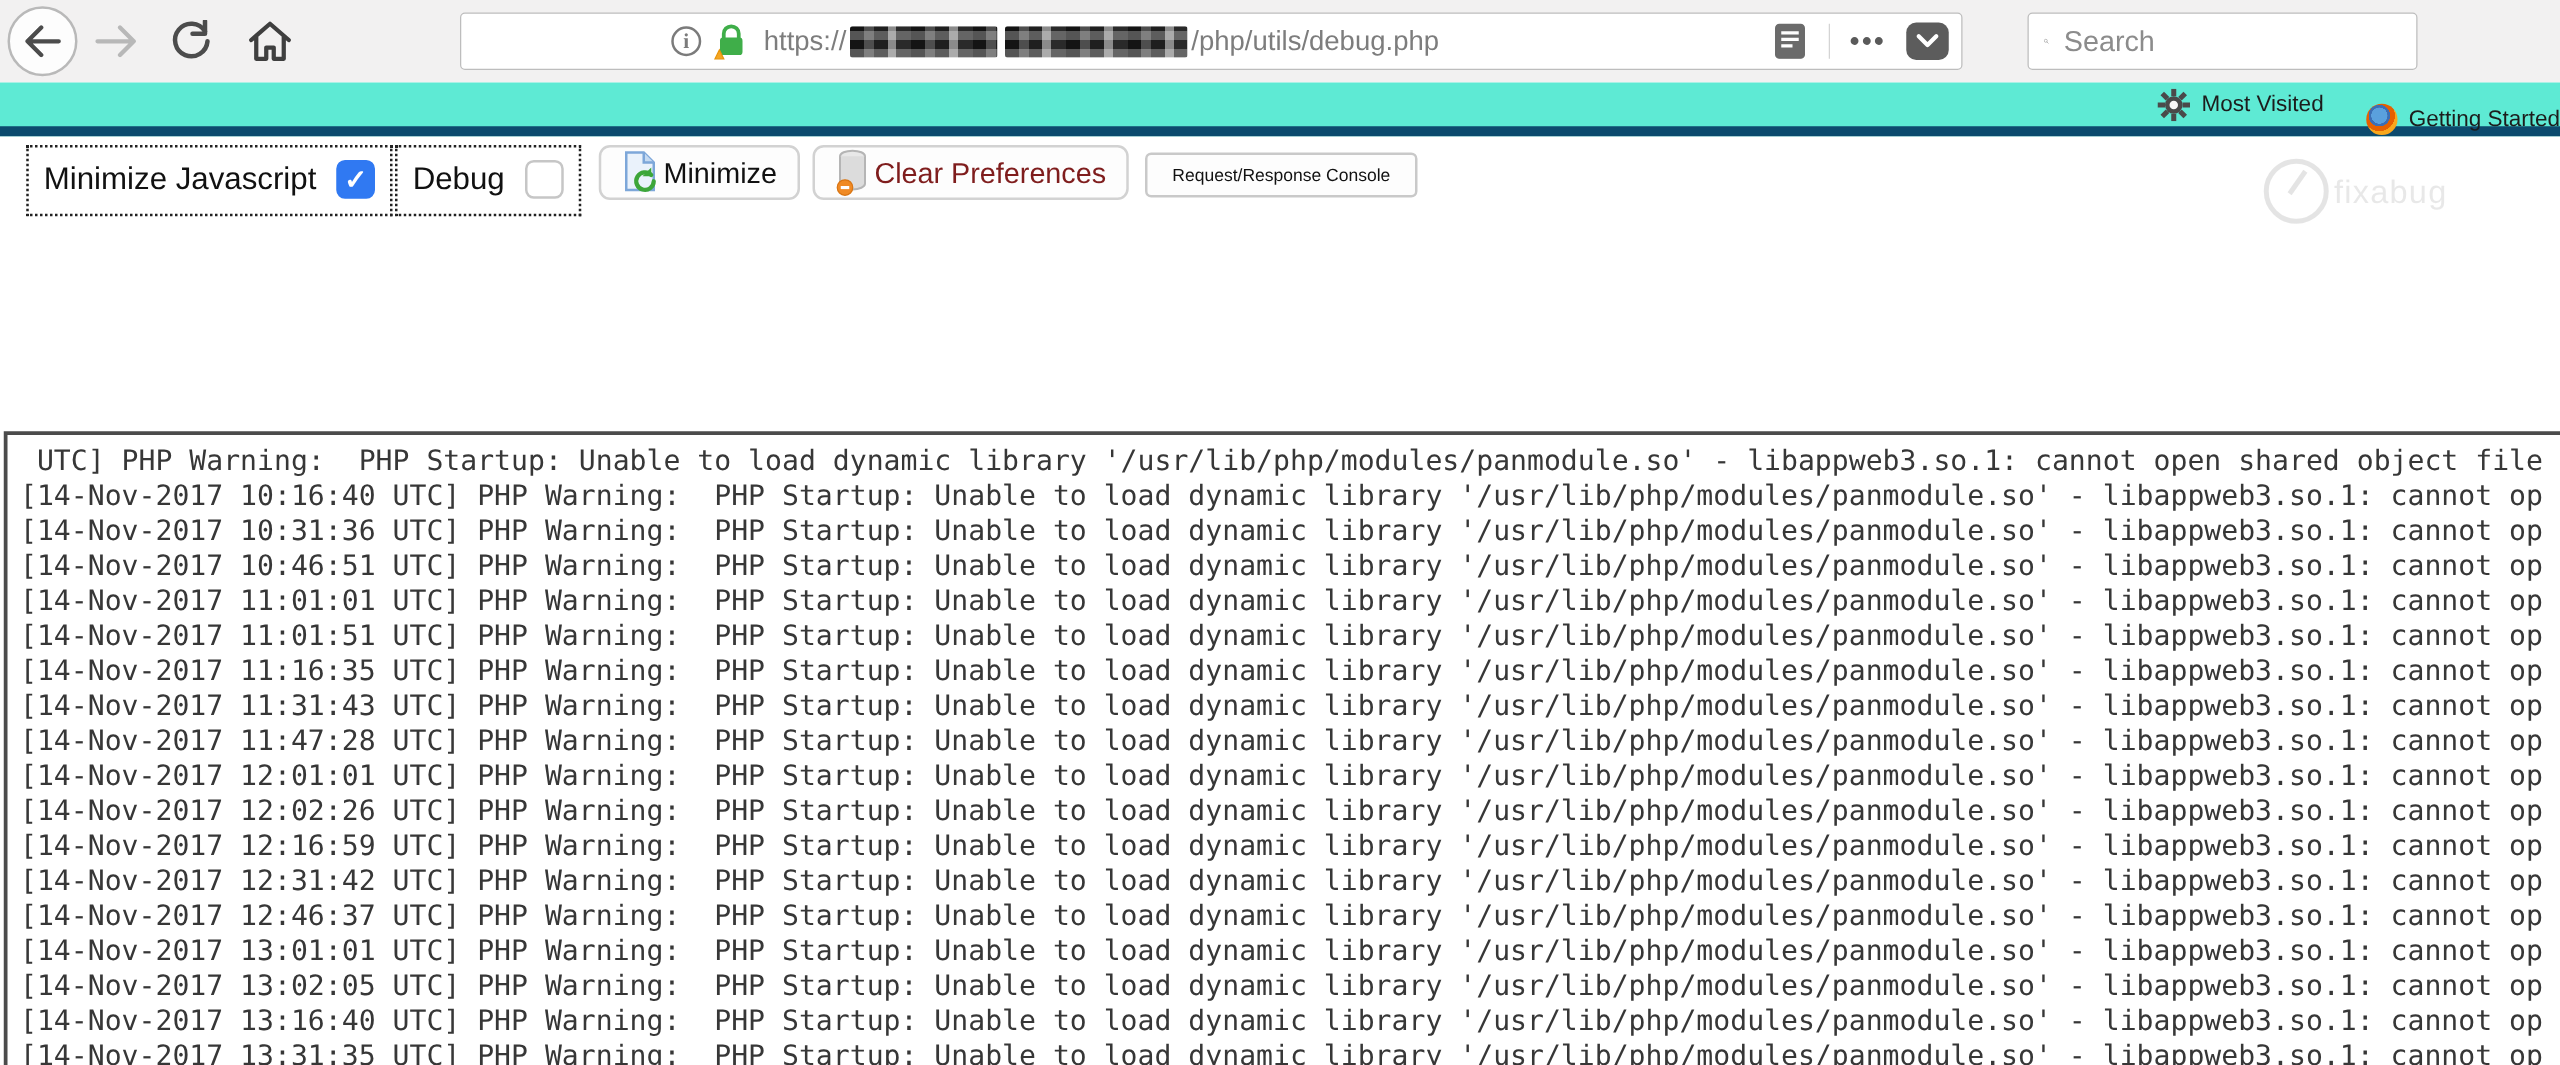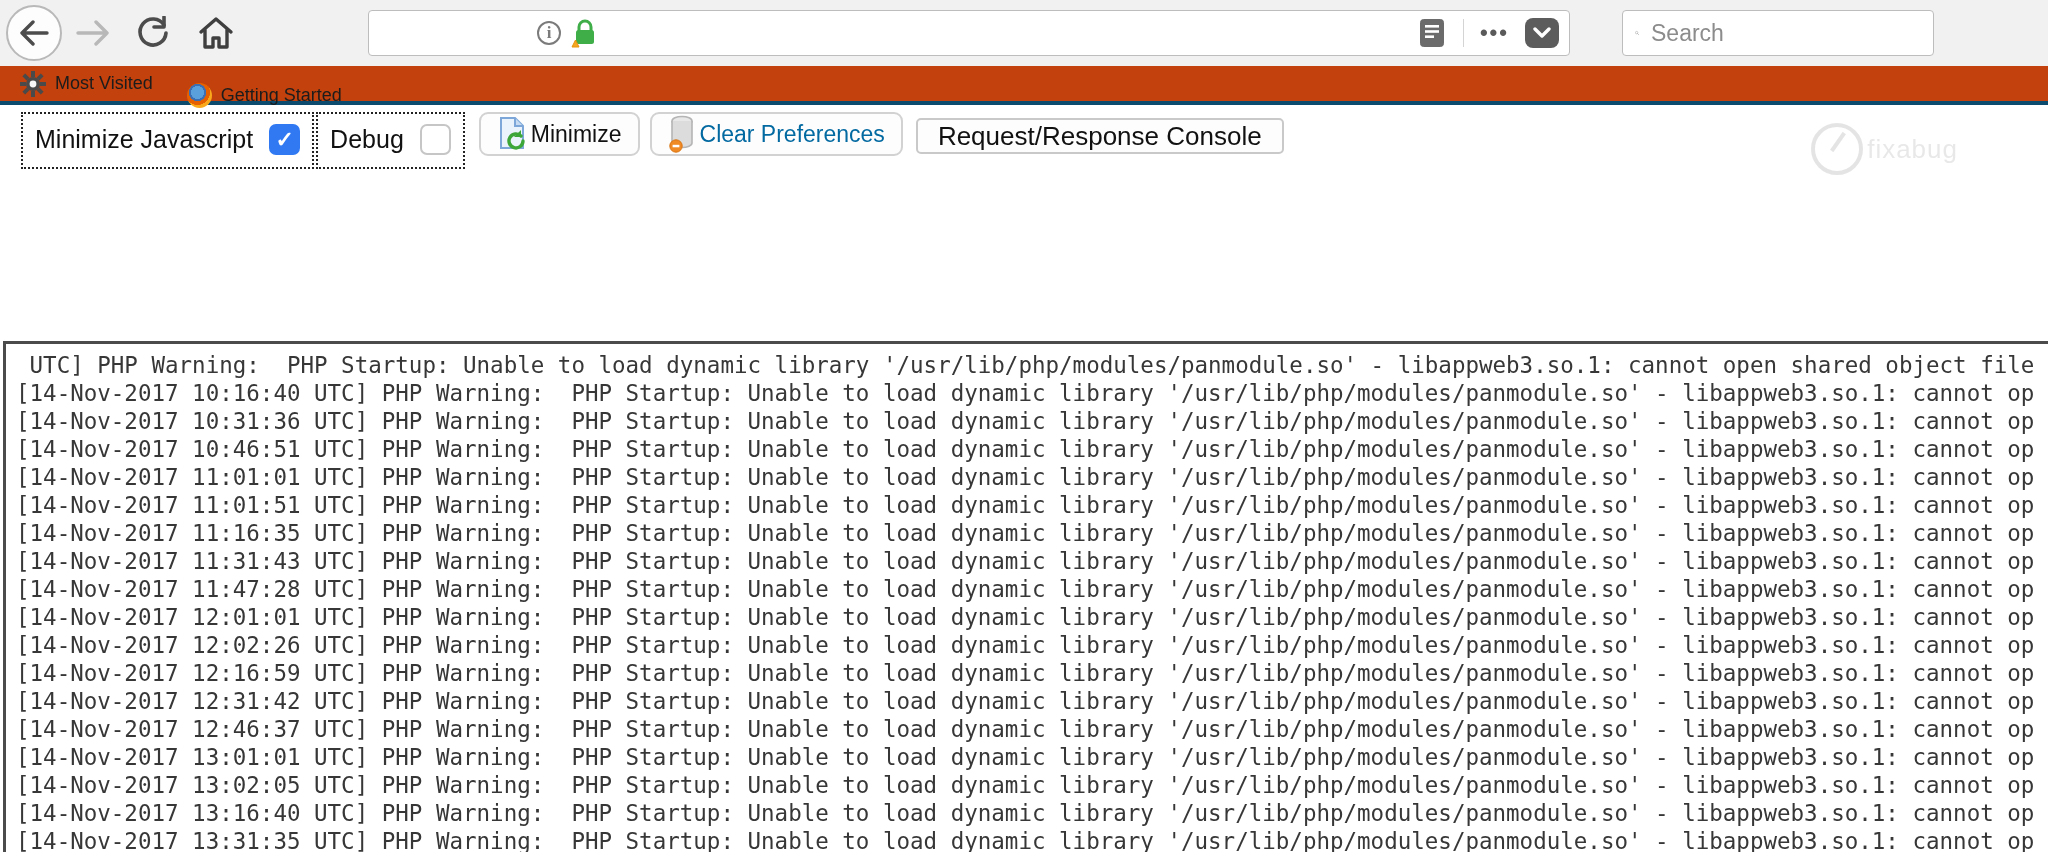--- a/index.html
+++ b/index.html
@@ -57,22 +57,22 @@
     box-sizing:border-box;
   }
   .searchbar input{
     border:none;outline:none;font-size:23px;color:#444;width:280px;
     font-family:"Liberation Sans",sans-serif;background:transparent;margin-left:10px;
   }
   .searchbar input::placeholder{color:#8c8c8c;}
   .mag{margin-left:12px;}
   
   .bookmarks{
-    height:35px;background:#c2410c;border-bottom:4px solid #0c4a6e;
-    display:flex;align-items:center;
+    height:35px;background:#5eead4;border-bottom:8px solid #0c4a6e;
+    display:flex;align-items:center;justify-content:flex-end;
   }
   .bm-item{display:flex;align-items:center;margin-left:20px;cursor:default;}
   .bm-item .bm-label{font-size:18px;color:#1c1c1c;margin-left:9px;}
   .ff-logo{
     width:25px;height:25px;border-radius:50%;
     background:radial-gradient(circle at 42% 38%, #5aa0dd 0 30%, #3c6eb4 31% 40%, #e66000 41% 58%, #f9a71b 59% 80%, #d95b00 81% 100%);
   }
   
   .page{position:relative;background:#fff;}
   .release-line{color:#838383;font-size:21px;margin:13px 0 0 10px;}
@@ -90,24 +90,24 @@
   }
   .checkbox.checked{background:#3079f2;border-color:#3079f2;color:#fff;font-weight:bold;}
   .btn{
     display:flex;align-items:center;justify-content:center;background:#fdfdfd;
     border:2px solid #d2d2d2;border-radius:9px;height:44px;box-sizing:border-box;
     font-size:23px;color:#111;padding:0 16px;white-space:nowrap;
   }
   .btn .btn-icon{margin-right:2px;}
   .btn-cleardebug{margin-left:46px;color:#58a221;}
   .btn-refresh{margin-left:14px;color:#111;}
-  .btn-clearprefs{margin-left:10px;color:#0369a1;}
+  .btn-clearprefs{margin-left:10px;color:#7f1d1d;}
   .btn-console{
     margin-left:13px;border-radius:5px;border:2px solid #c9c9c9;height:36px;margin-top:6px;
-    font-size:26px;color:#111;padding:0 20px;
+    font-size:14px;color:#111;padding:0 20px;
   }
   
   .log{
     position:absolute;left:3px;top:229px;width:2056px;height:700px;
     border:3px solid #4b4b4b;background:#fff;box-sizing:border-box;
     overflow:hidden;padding:7px 0 0 10px;
   }
   .log-line{
     font-family:"DejaVu Sans Mono","Liberation Mono",monospace;
     font-size:22.5px;line-height:28px;color:#373737;white-space:pre;
@@ -155,20 +155,27 @@
   <div class="urlbar">
     <div class="identity">
       <div class="info-circle">i</div>
       <div class="lock-wrap">
         <svg width="28" height="30" viewBox="0 0 28 30">
           <path d="M8 13 V9 a6 6 0 0 1 12 0 V13" stroke="#3fae49" stroke-width="3" fill="none"></path>
           <rect x="5" y="12" width="18" height="14" rx="2.5" fill="#3fae49"></rect>
           <path d="M8 29 L1 29 L4.5 22 Z" fill="#f5a623" stroke="#e8940a" stroke-width="1"></path>
         </svg>
       </div>
+    </div>
+    <div class="url-text">
+      <span>https:</span>
+        <span>//</span>
+        <span class="redacted r1"></span>
+        <span class="redacted r2"></span>
+        <span>/php/utils/debug.php</span>
     </div>
     <div class="urlbar-spacer"></div>
     <div class="page-action reader">
       <svg width="26" height="30" viewBox="0 0 26 30">
         <rect x="1.5" y="1.5" width="23" height="27" rx="3" fill="#6b6b6b" stroke="#6b6b6b"></rect>
         <rect x="6" y="7" width="14" height="2.6" fill="#fff"></rect>
         <rect x="6" y="12.2" width="14" height="2.6" fill="#fff"></rect>
         <rect x="6" y="17.4" width="9" height="2.6" fill="#fff"></rect>
       </svg>
     </div>

